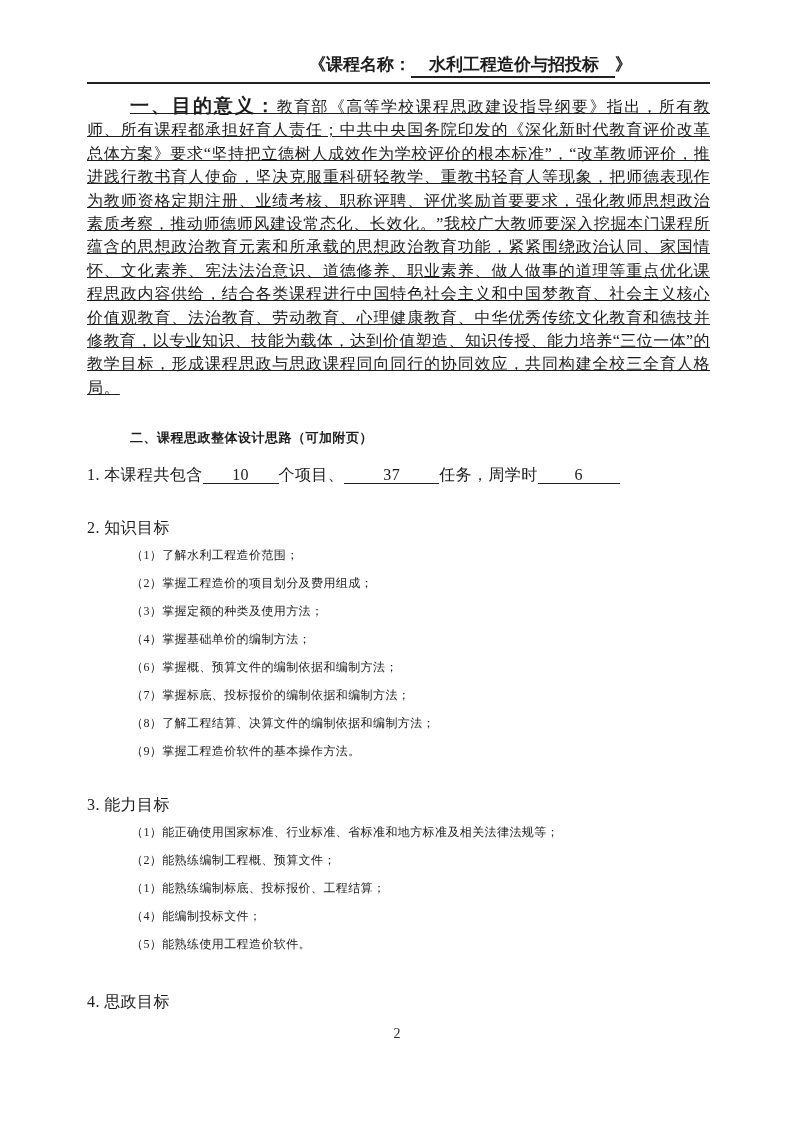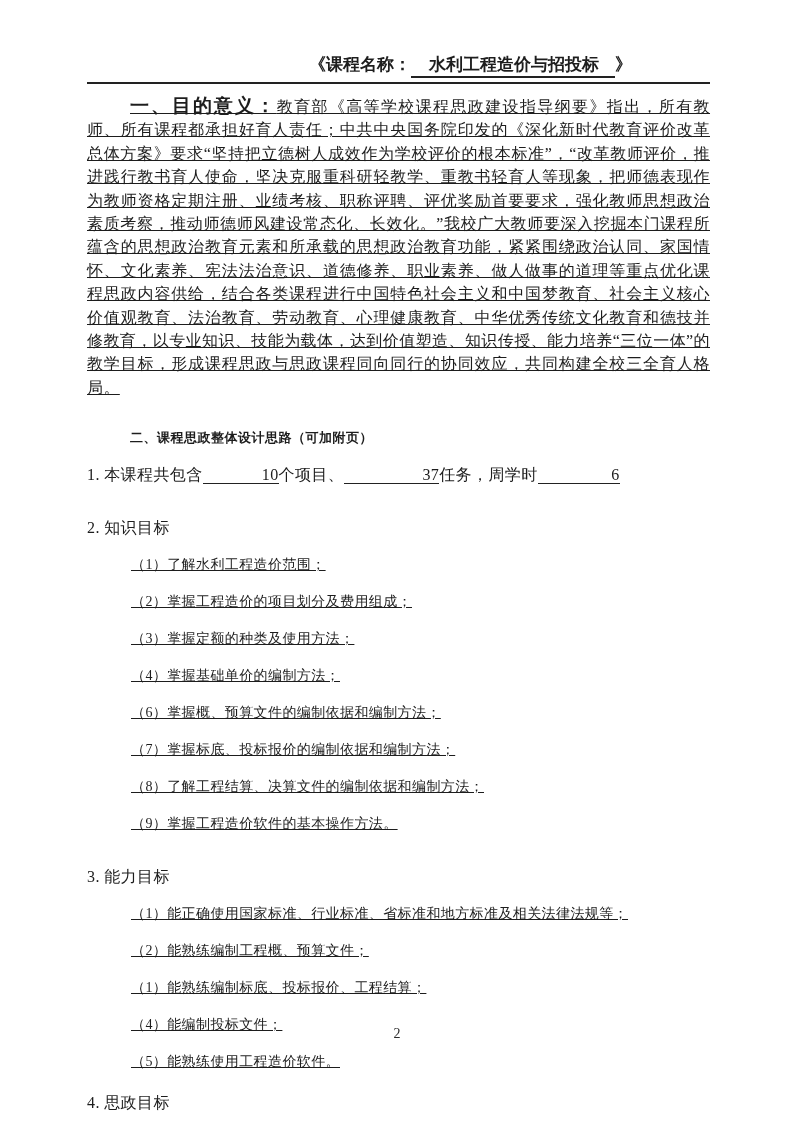--- a/index.html
+++ b/index.html
@@ -64,36 +64,35 @@
     font-size: 16px;
     line-height: 21px;
     margin-top: 12px;
     letter-spacing: 0.4px;
   }
   .summary-line { margin-top: 14px; }
   .subhead { margin-top: 32px; }
   .blank {
     display: inline-block;
     border-bottom: 1.5px solid #222;
-    text-align: right;
+    text-align: center;
     line-height: 17px;
   }
   .blank-1 { min-width: 76px; }
   .blank-2 { min-width: 95px; }
   .blank-3 { min-width: 82px; }
   .goal-list { margin: 0; padding: 0; list-style: none; }
   .goal-item {
     padding-left: 44px;
-    font-size: 14px;
+    font-size: 12px;
     line-height: 21px;
-    margin-top: 16px;
+    margin-top: 7px;
     letter-spacing: 0.4px;
-    text-decoration: underline;
   }
-  .ideology-head { margin-top: 20px; }
+  .ideology-head { margin-top: 36px; }
   
   .page-footer {
     position: absolute;
     left: 0;
     right: 0;
     top: 1026px;
     text-align: center;
     font-size: 14px;
     color: #2a2a2a;
   }

